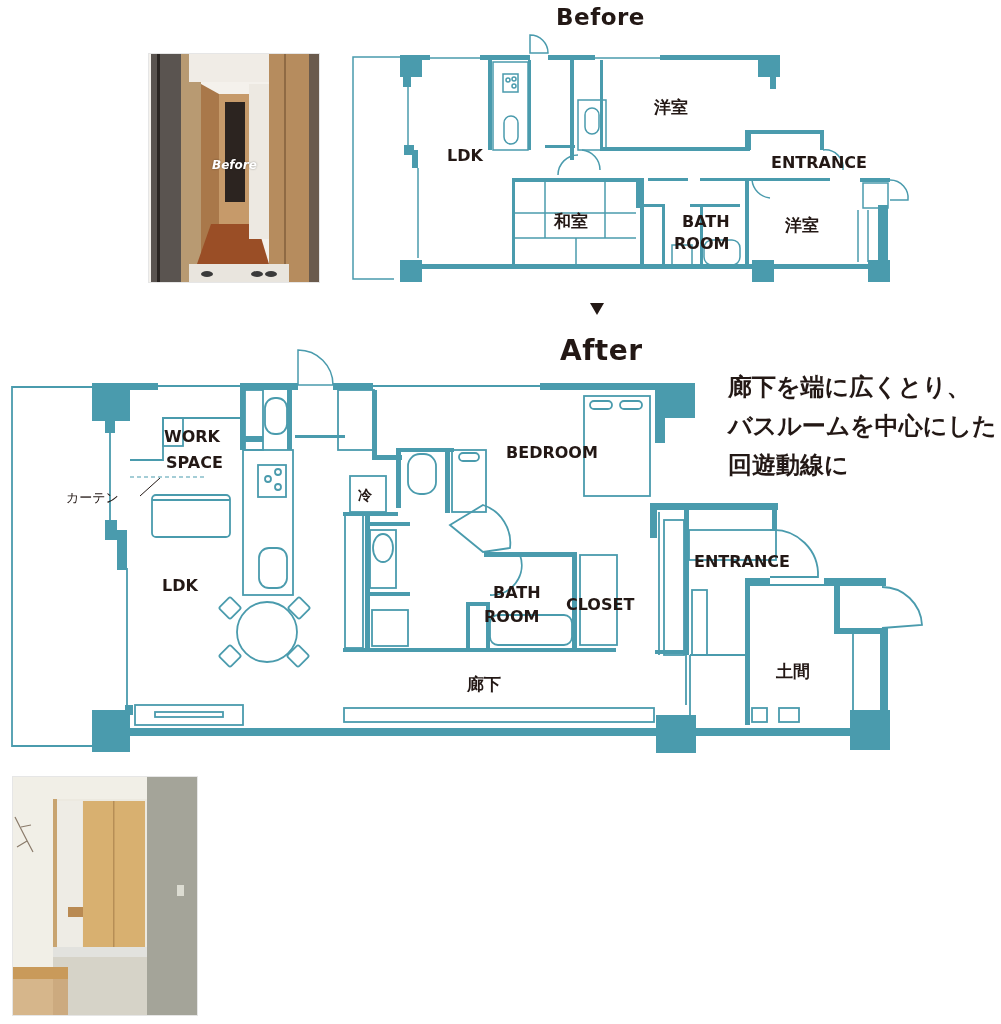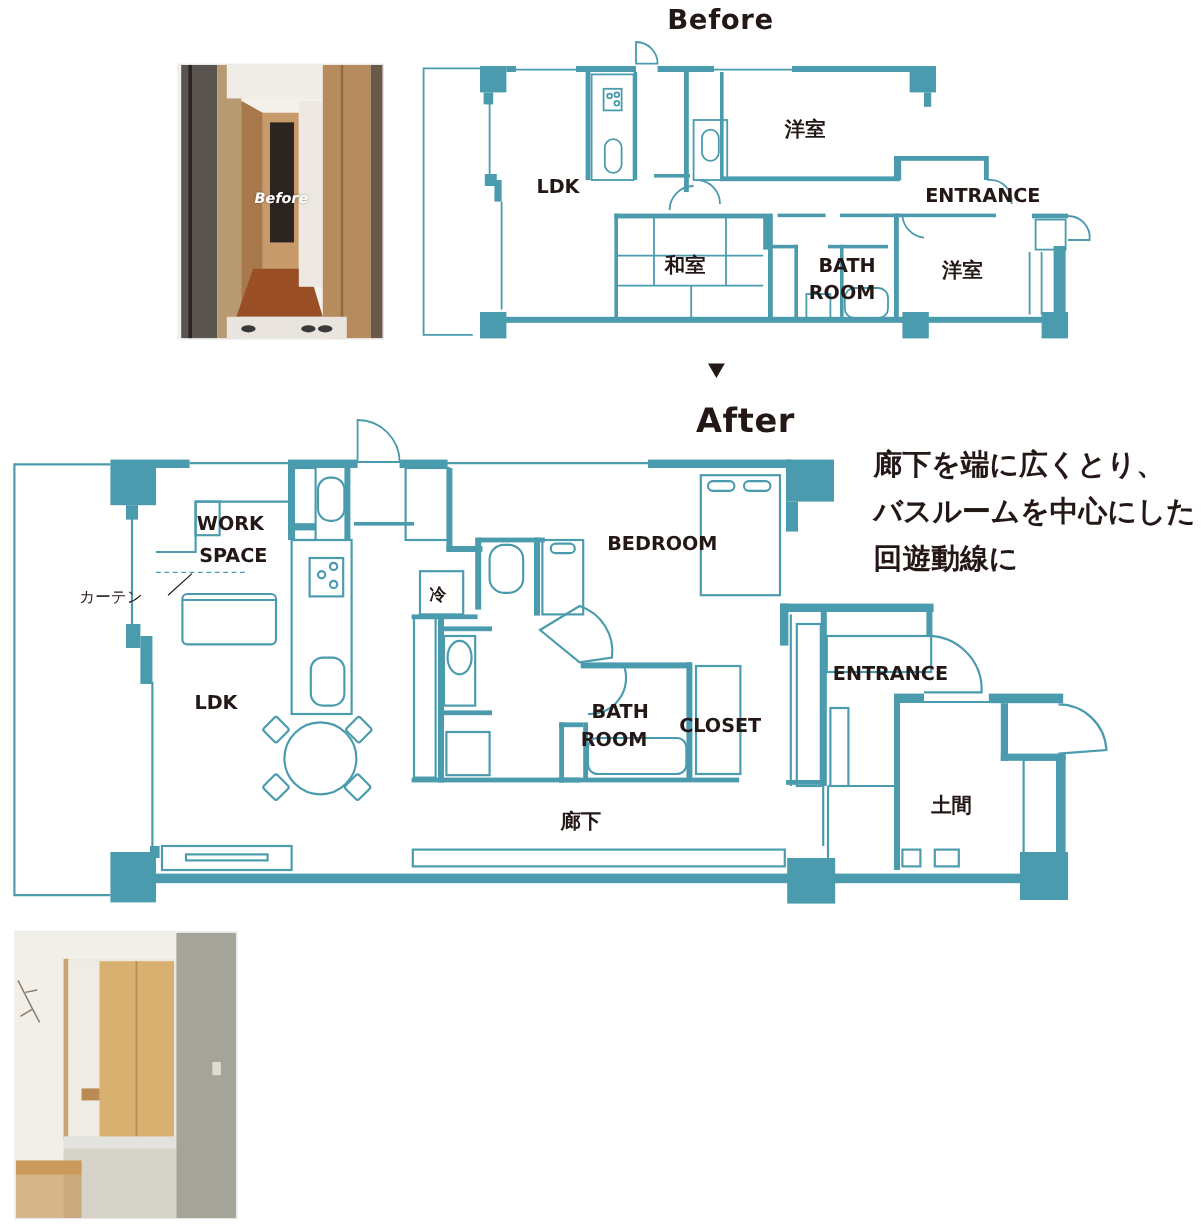--- a/index.html
+++ b/index.html
@@ -1,21 +1,21 @@
 <!DOCTYPE html>
 <html><head>
 <meta charset="utf-8">
 <style>
   html, body { margin:0; padding:0; background:#ffffff; }
   body { width:1001px; height:1024px; position:relative; overflow:hidden;
          font-family:"DejaVu Sans", sans-serif; color:#231815; }
   .abs { position:absolute; }
   .heading { font-family:"DejaVu Sans", sans-serif; font-weight:bold; color:#231815; }
   .h-before { left:556px; top:4px; font-size:23px; letter-spacing:0.5px; }
-  .h-after { left:580px; top:334px; font-size:28px; letter-spacing:0.5px;text-align:right; }
+  .h-after { left:560px; top:334px; font-size:28px; letter-spacing:0.5px;text-align:right; }
   .arrow { left:590px; top:303px; width:0; height:0; border-left:7px solid transparent;
            border-right:7px solid transparent; border-top:12px solid #231815; }
   .photo { background:#ffffff; border:1px solid #e6e6e6; overflow:hidden; }
   .photo-before { left:148px; top:53px; width:170px; height:228px; }
   .photo-after { left:12px; top:776px; width:184px; height:238px; }
   .caption { left:728px; top:368px; font-size:24px; line-height:39px; font-weight:bold;
              color:#231815; white-space:pre; }
   svg text { font-family:"DejaVu Sans", sans-serif; fill:#231815; }
   .lbl { font-weight:bold; font-size:16px; }
   .lbl-jp { font-weight:bold; font-size:17px; }

